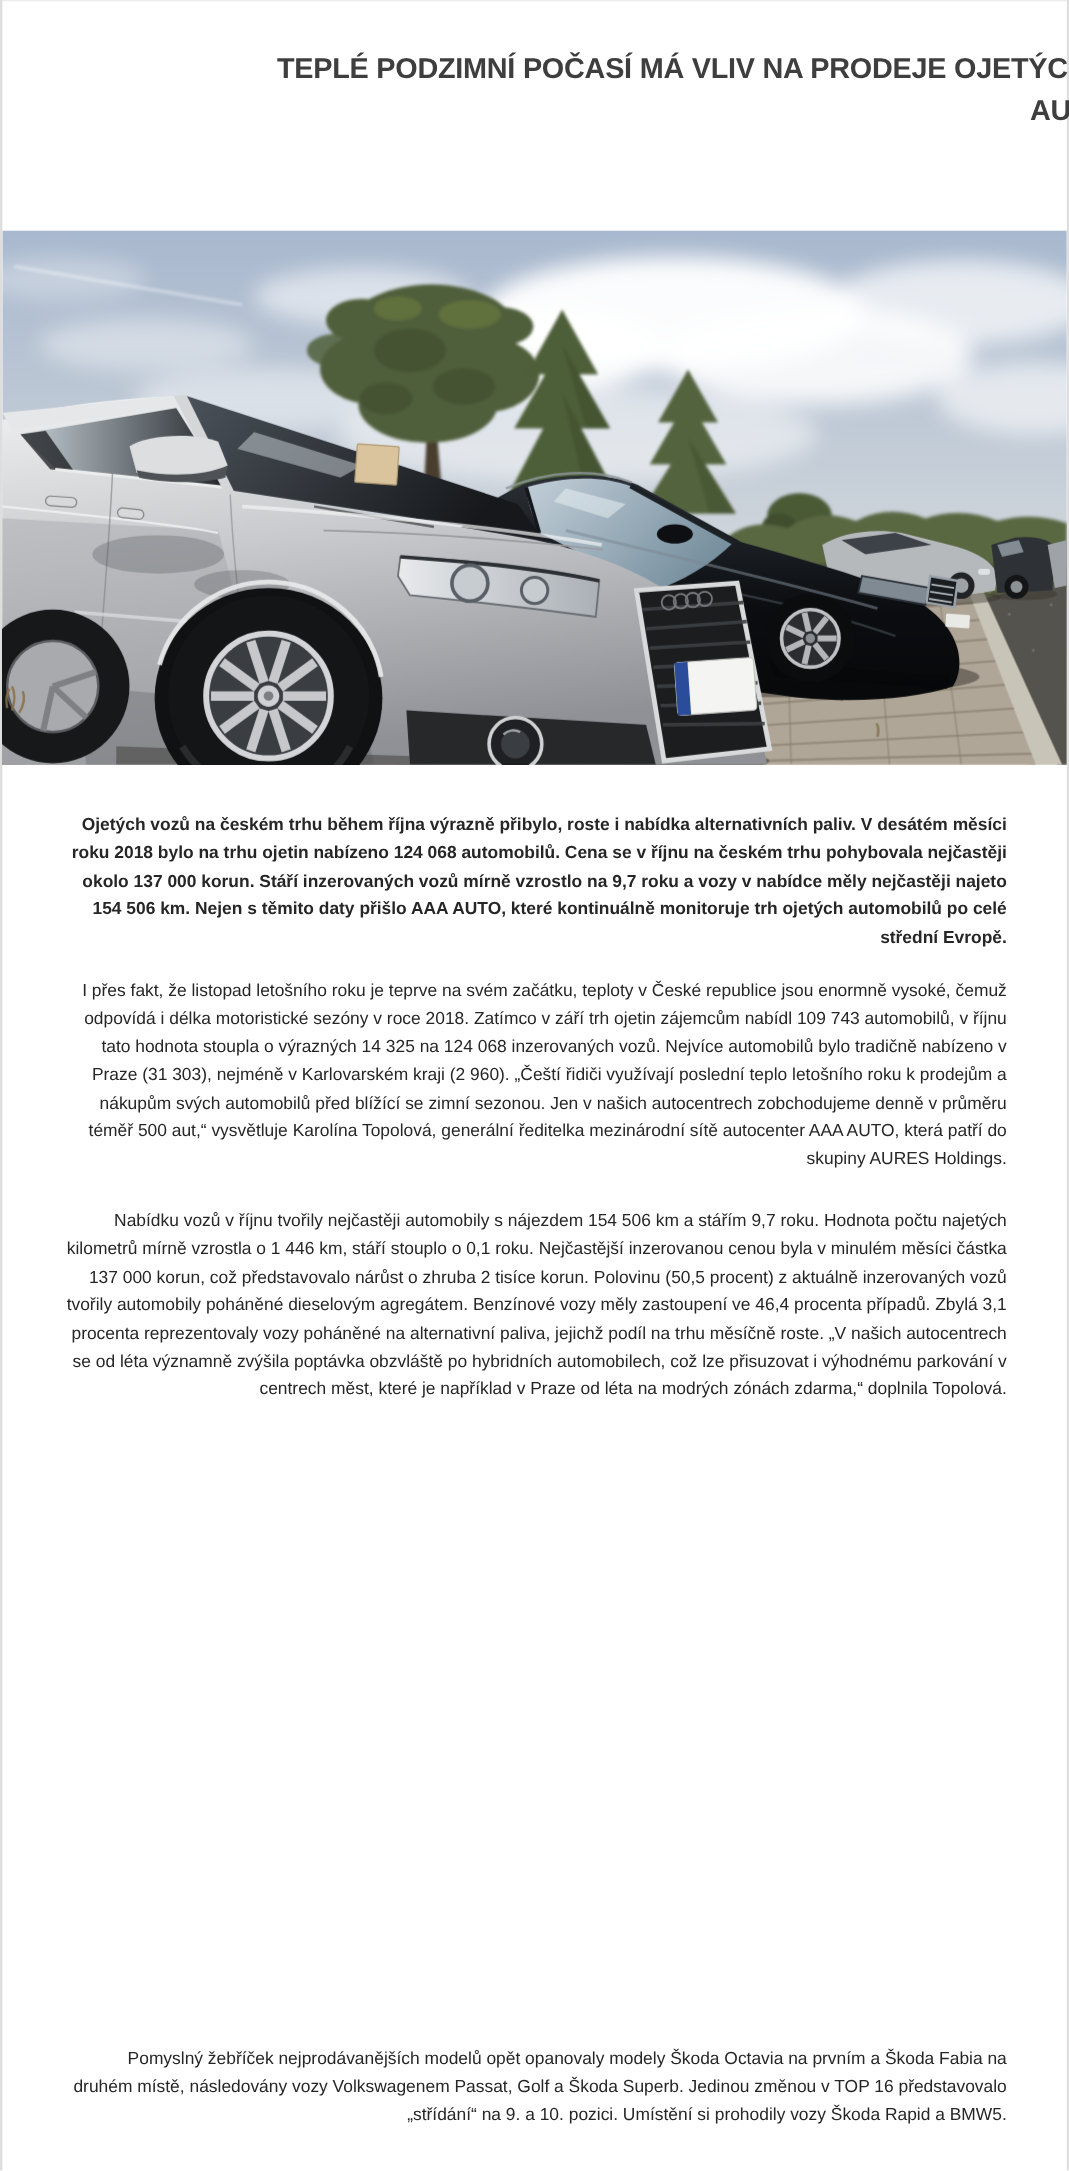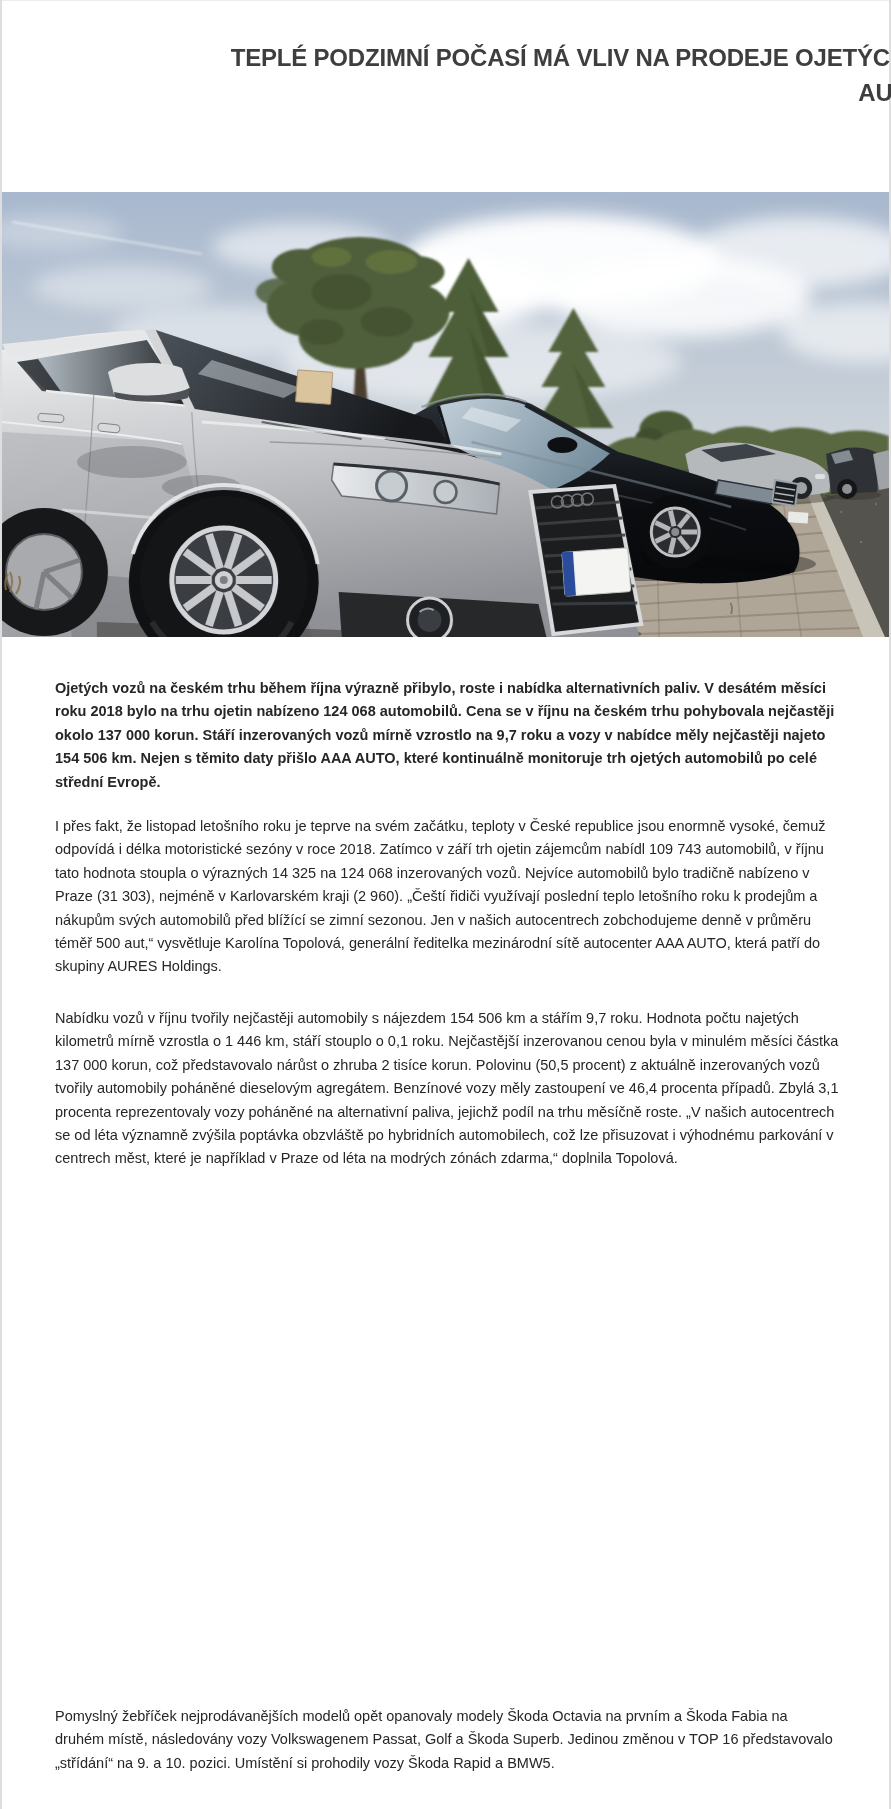--- a/index.html
+++ b/index.html
@@ -23,21 +23,21 @@
     font-size:24px;line-height:35px;font-weight:bold;
     color:#3e3e3e;letter-spacing:-0.2px;
   }
   figure.hero{
     position:absolute;top:192px;left:2px;width:887px;height:445px;margin:0;
   }
   figure.hero svg{display:block;width:100%;height:100%;}
   .para{
     position:absolute;left:55px;width:784px;margin:0;
     font-size:14.5px;line-height:23.4px;color:#262626;
-    text-align:left;
+    text-align:right;
   }
   .para.lead{font-weight:bold;top:677px;}
   .para.p2{top:815px;}
   .para.p3{top:1007px;}
   .para.p4{top:1705px;}
 </style>
 </head>
 <body>
 
 <div class="page">

